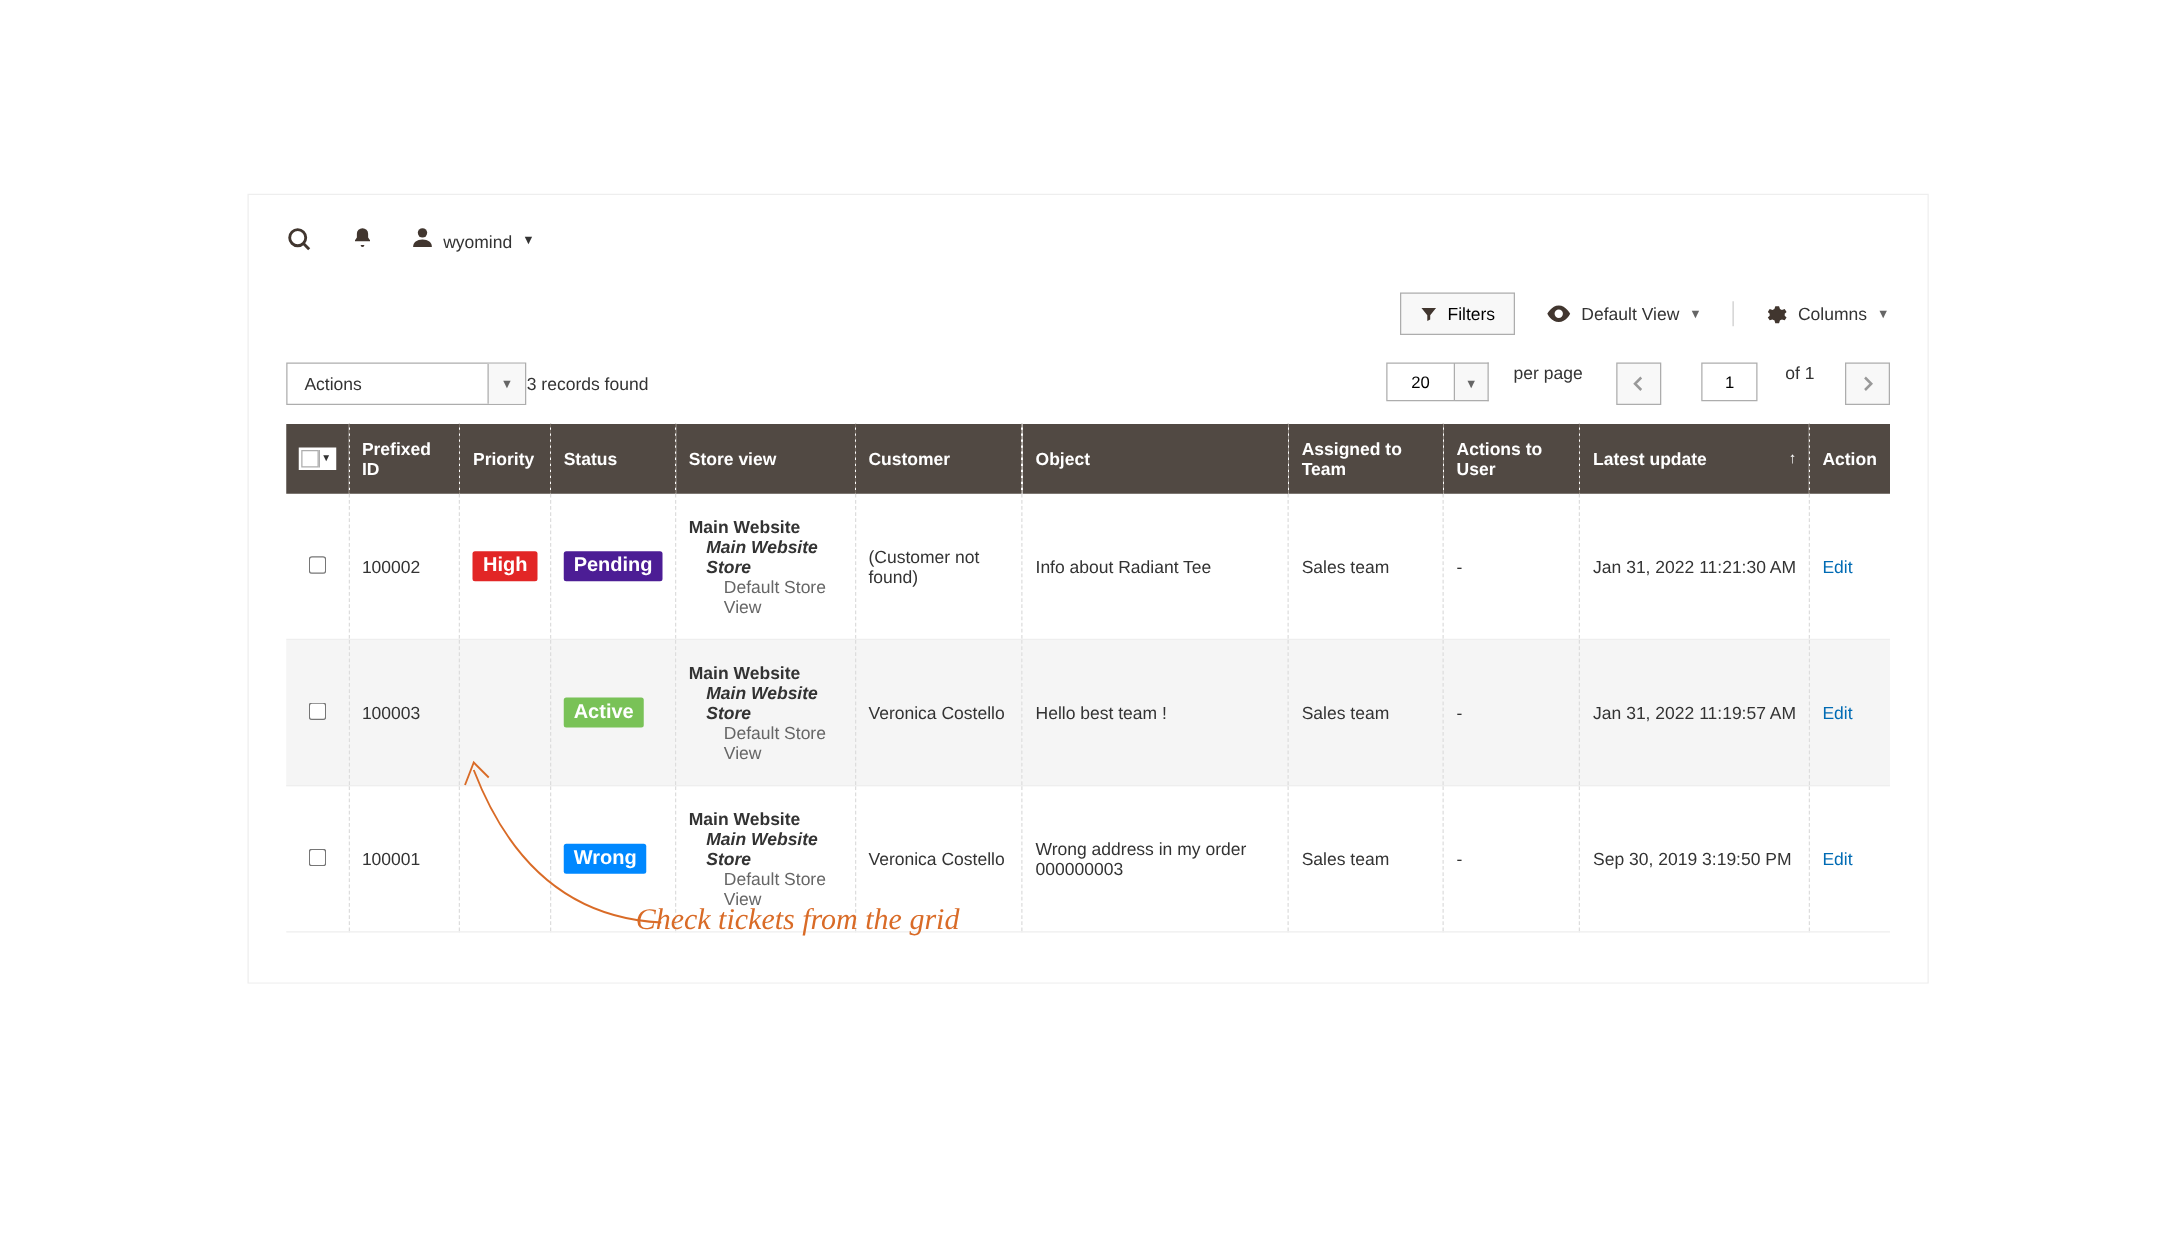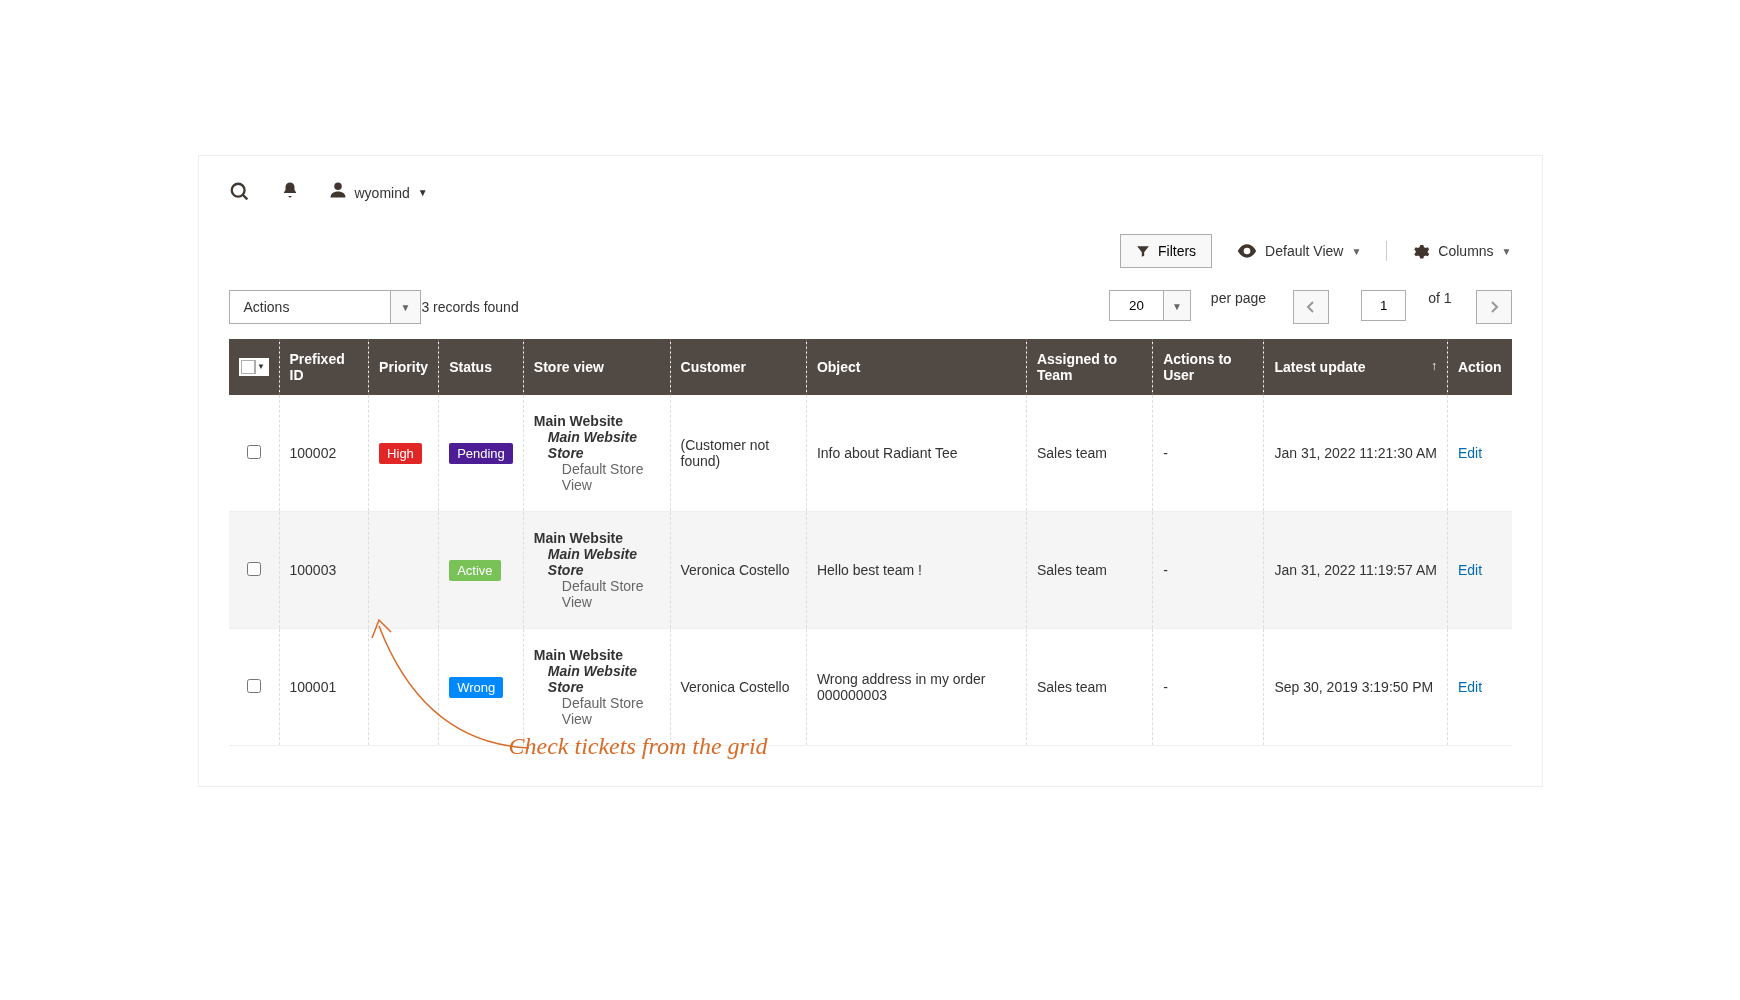--- a/index.html
+++ b/index.html
@@ -40,34 +40,34 @@
     .data-table tbody td:last-child { border-right: none; }
     .data-table tbody tr { border-bottom: 1px solid #eee; }
     .data-table tbody tr:nth-child(even) { background: #f5f5f5; }
     
     .header-chk-wrap { display: inline-flex; align-items: center; background: #fff; padding: 2px; }
     .header-chk { width: 14px; height: 14px; border: 1px solid #adadad; background: #fff; }
     .header-chk-caret { width: 12px; height: 14px; border-left: 1px solid #adadad; display: inline-flex; align-items: center; justify-content: center; font-size: 8px; color: #333; }
     .row-checkbox { width: 14px; height: 14px; }
     .chk-cell { text-align: center; width: 45px; }
     
-    .badge { display: inline-block; padding: 3px 8px; color: #fff; font-weight: 400; font-size: 13px; border-radius: 2px; }
+    .badge { display: inline-block; padding: 3px 8px; color: #fff; font-weight: 700; font-size: 16px; border-radius: 2px; }
     .badge-high { background: #e22626; }
     .badge-pending { background: #4c1d95; }
     .badge-active { background: #79c257; }
     .badge-closed { background: #0088ff; }
     
     .storeview-line1 { font-weight: 700; }
     .storeview-line2 { font-weight: 700; font-style: italic; padding-left: 14px; }
     .storeview-line3 { padding-left: 28px; color: #666; }
     
     .edit-link { color: #006bb4; cursor: pointer; }
     .sort-arrow { font-size: 12px; margin-left: auto; float: right; }
     
-    .annotation-wrap { position: absolute; left: 95px; top: 452px; pointer-events: none; }
+    .annotation-wrap { position: absolute; left: 95px; top: 442px; pointer-events: none; }
     .annotation-text { font-family: 'Brush Script MT','Comic Sans MS',cursive; font-style: italic; color: #d96b27; font-size: 24px; margin-left: 215px; margin-top: 125px; }
     .annotation-arrow { position: absolute; top: 0; left: 70px; }
     
     .col-action { width: 60px; }
     .col-latest { white-space: nowrap; }
   </style>
 </head>
 <body>
 
 <div class="page-wrapper">

